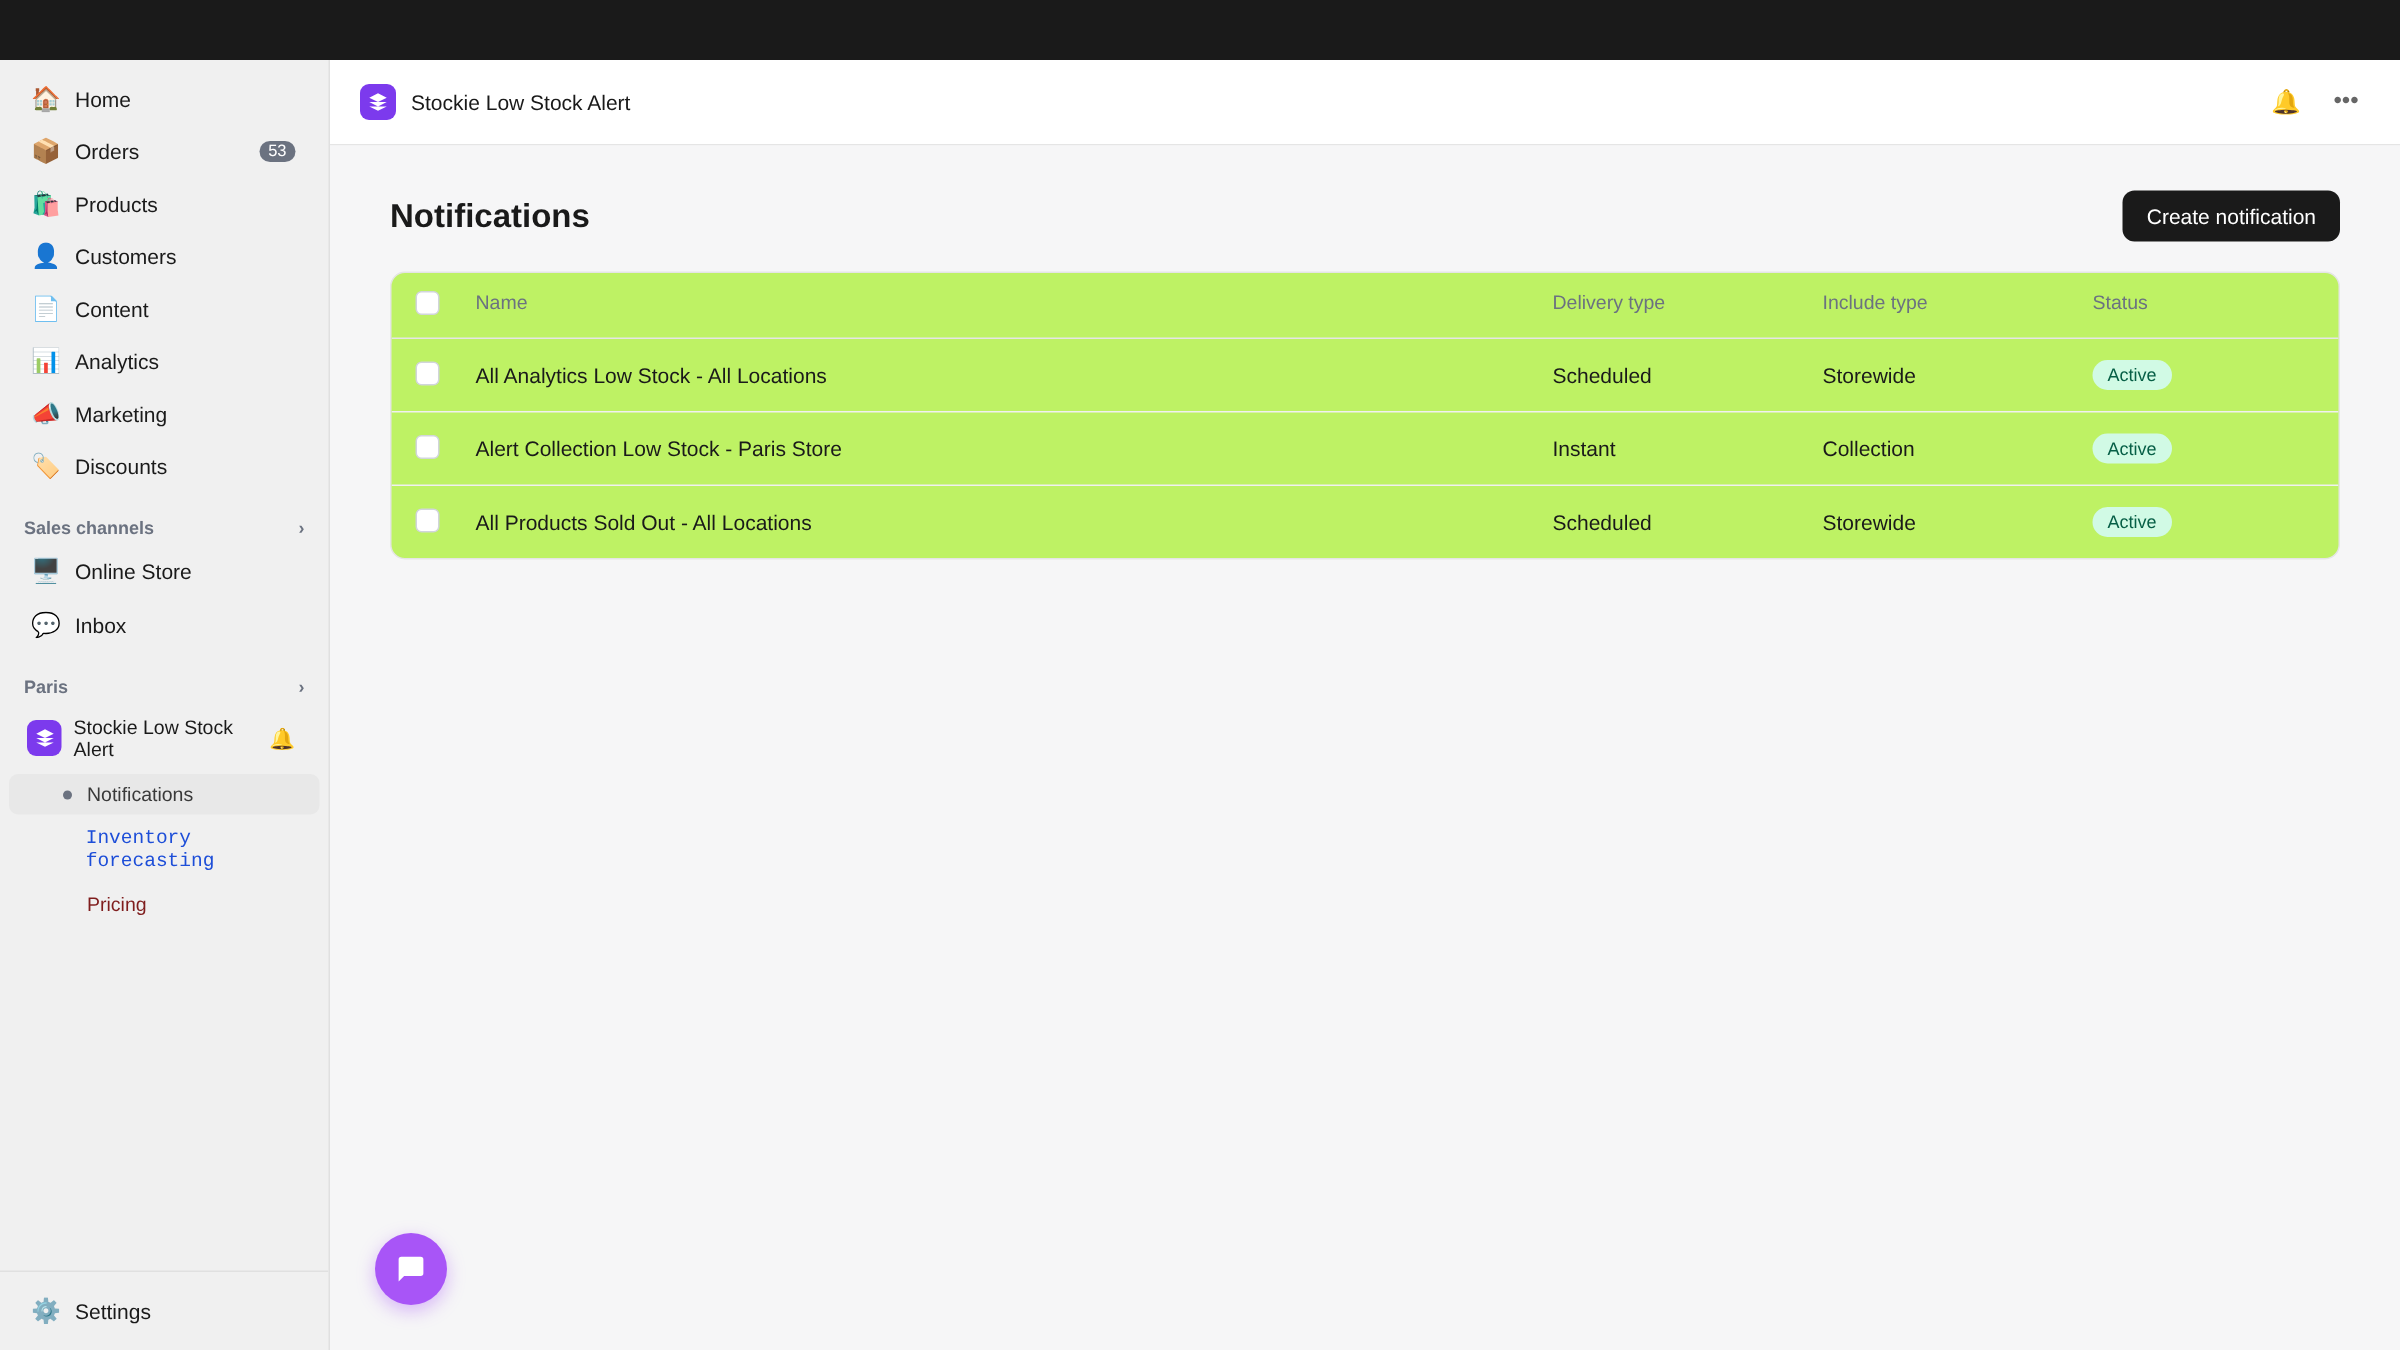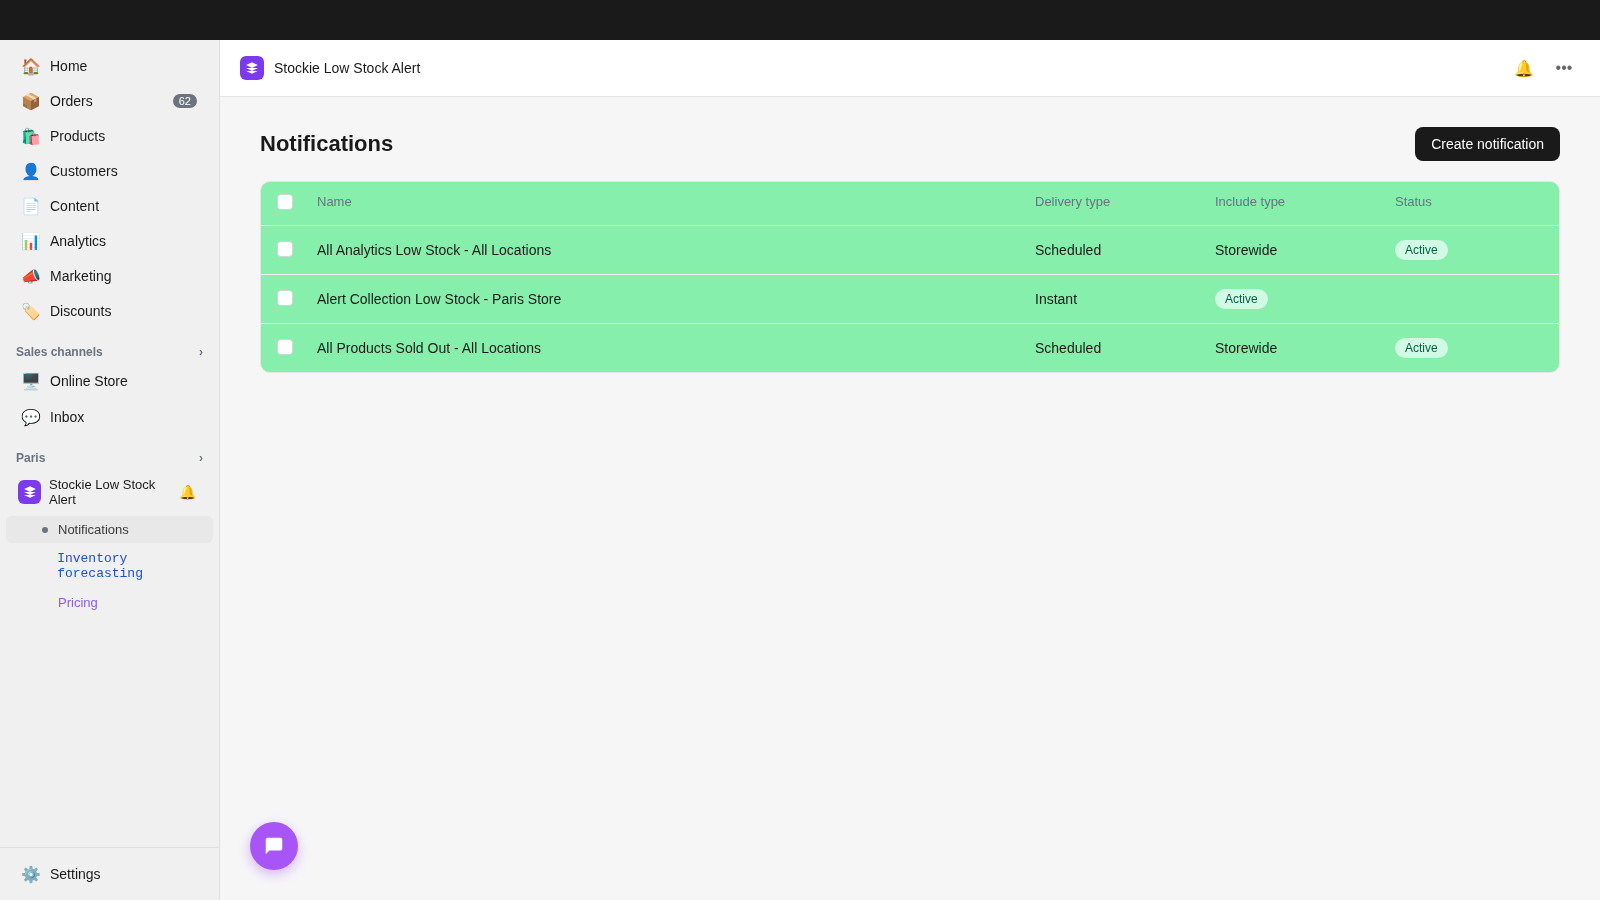--- a/index.html
+++ b/index.html
@@ -176,21 +176,21 @@
       border: none;
       border-radius: 8px;
       padding: 9px 16px;
       font-size: 14px;
       font-weight: 500;
       cursor: pointer;
     }
 
     
     .table-container {
-      background: #86efac;
+      background: #bef264;
       border-radius: 10px;
       border: 1px solid #e5e5e5;
       overflow: hidden;
     }
 
     .table-header-row {
       display: grid;
       grid-template-columns: 40px 1fr 180px 180px 180px;
       border-bottom: 1px solid #e5e5e5;
       padding: 0;
@@ -293,21 +293,21 @@
   <nav class="sidebar">
 
     <div style="padding-top: 8px;">
       <div class="sidebar-item">
         <span class="sidebar-icon">🏠</span>
         <span>Home</span>
       </div>
       <div class="sidebar-item">
         <span class="sidebar-icon">📦</span>
         <span>Orders</span>
-        <span class="sidebar-badge">62</span>
+        <span class="sidebar-badge">53</span>
       </div>
       <div class="sidebar-item">
         <span class="sidebar-icon">🛍️</span>
         <span>Products</span>
       </div>
       <div class="sidebar-item">
         <span class="sidebar-icon">👤</span>
         <span>Customers</span>
       </div>
       <div class="sidebar-item">
@@ -361,21 +361,21 @@
     <div class="sidebar-sub-item active">
       <span style="width:6px;height:6px;background:#6b7280;border-radius:50%;display:inline-block;"></span>
       <span>Notifications</span>
     </div>
     <div class="sidebar-sub-item">
       <span style="width:6px;height:6px;background:transparent;border-radius:50%;display:inline-block;"></span>
       <span style="color:#1d4ed8;font-family:Liberation Mono, monospace;">Inventory forecasting</span>
     </div>
     <div class="sidebar-sub-item">
       <span style="width:6px;height:6px;background:transparent;border-radius:50%;display:inline-block;"></span>
-      <span style="color:#8b5cf6;">Pricing</span>
+      <span style="color:#7f1d1d;">Pricing</span>
     </div>
 
     <div class="sidebar-bottom">
       <div class="sidebar-item">
         <span class="sidebar-icon">⚙️</span>
         <span>Settings</span>
       </div>
     </div>
   </nav>
 
@@ -425,20 +425,21 @@
             <span class="status-badge active">Active</span>
           </div>
         </div>
 
         <div class="table-row">
           <div class="table-cell">
             <input type="checkbox" class="checkbox" style="">
           </div>
           <div class="table-cell name">Alert Collection Low Stock - Paris Store</div>
           <div class="table-cell">Instant</div>
+          <div class="table-cell">Collection</div>
           <div class="table-cell">
             <span class="status-badge active">Active</span>
           </div>
         </div>
 
         <div class="table-row">
           <div class="table-cell">
             <input type="checkbox" class="checkbox" style="">
           </div>
           <div class="table-cell name">All Products Sold Out - All Locations</div>

